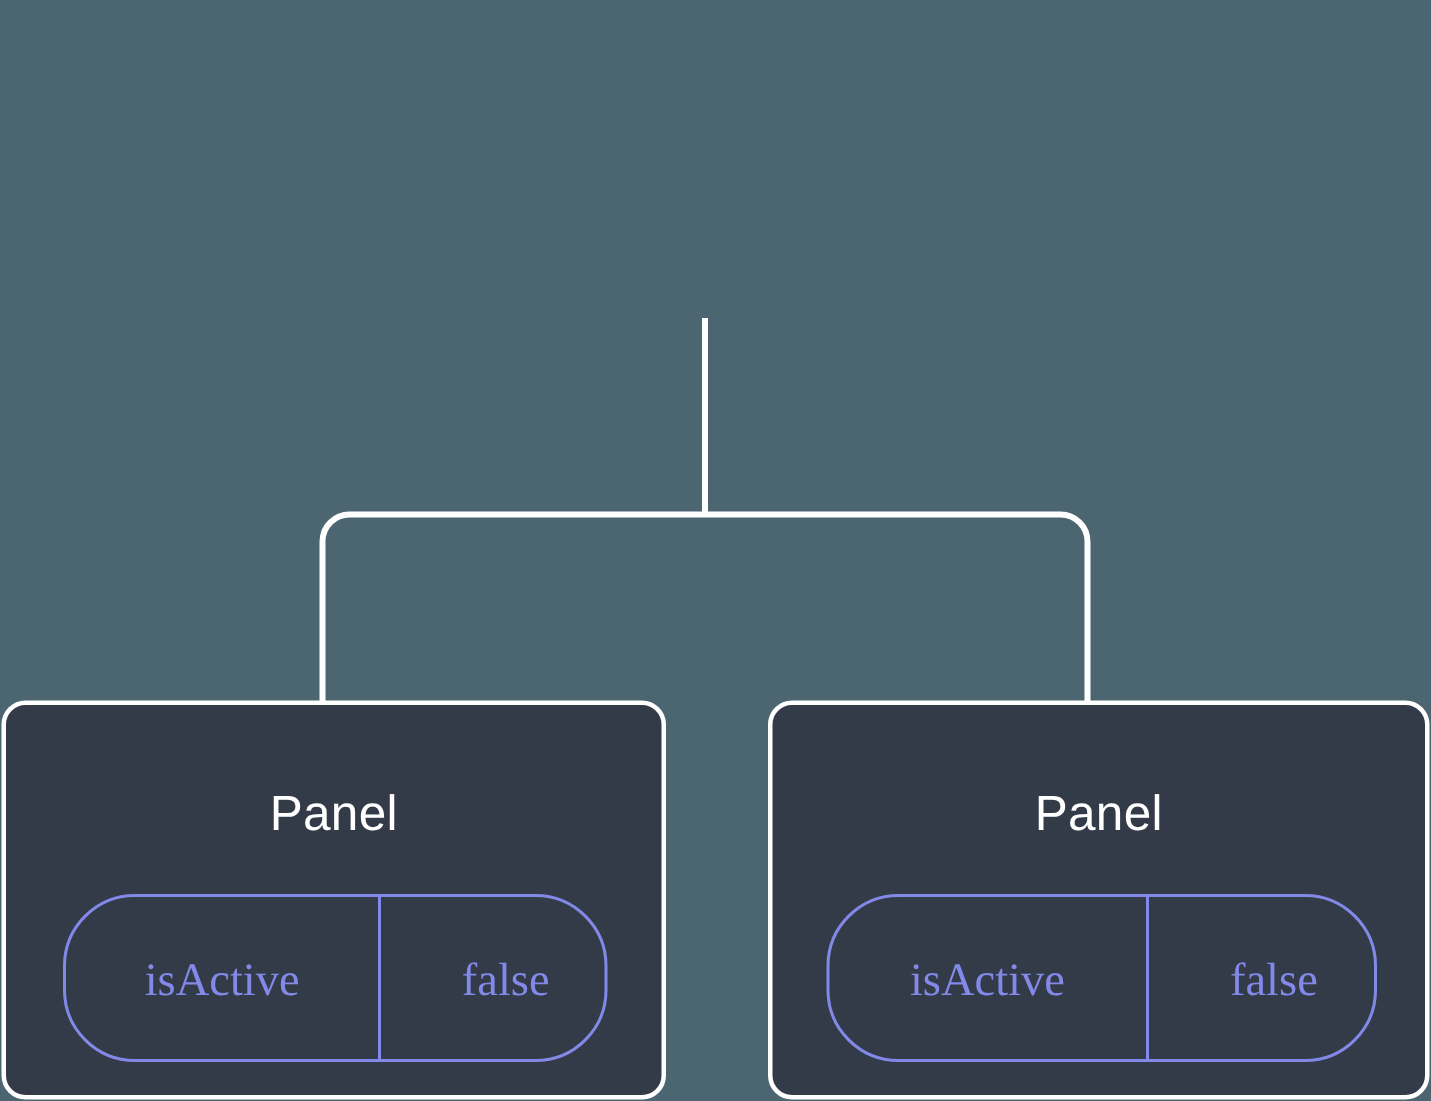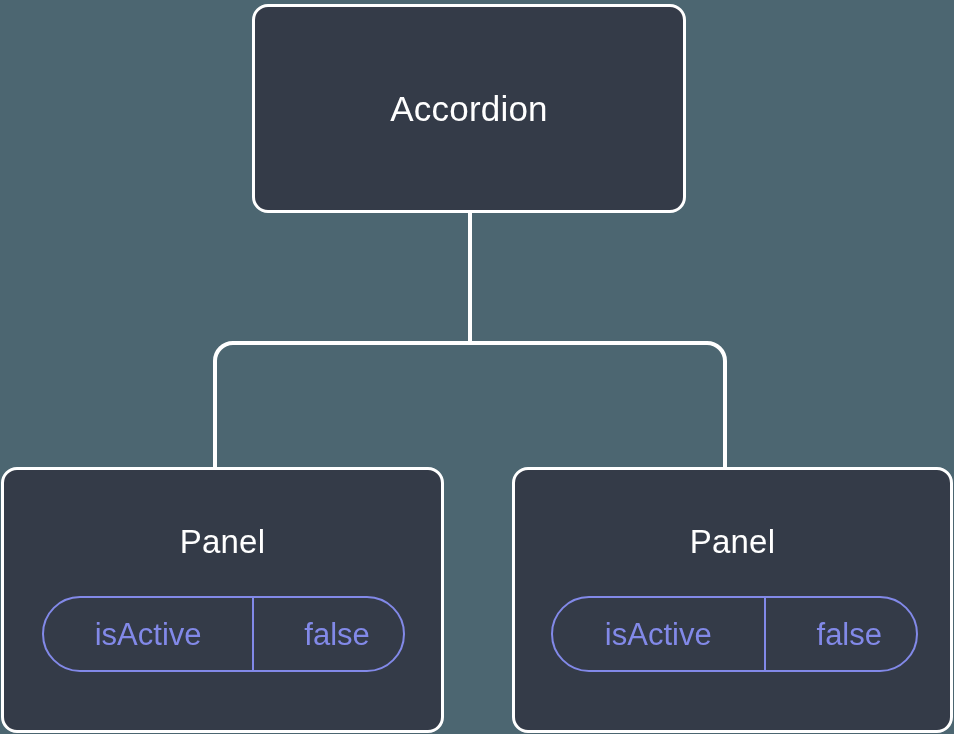--- a/index.html
+++ b/index.html
@@ -66,26 +66,27 @@
   }
   .node-panel-left .node-title,
   .node-panel-right .node-title {
     margin-top: 55px;
     font-size: 33px;
   }
   .prop-pill {
     position: absolute;
     box-sizing: border-box;
     top: 126px;
-    height: 76px;
+    height: 112px;
     border: 2px solid #8289e8;
     border-radius: 48px;
     display: flex;
     align-items: stretch;
     overflow: hidden;
+    font-family: Liberation Serif, serif;
   }
   .node-panel-left .prop-pill {
     left: 38px;
     right: 36px;
   }
   .node-panel-right .prop-pill {
     left: 36px;
     right: 32px;
   }
   .prop-key, .prop-val {
@@ -110,23 +111,20 @@
 <body>
 
 <div id="stage">
 
   <svg id="edges" viewBox="0 0 954 734" width="954" height="734" fill="none" xmlns="http://www.w3.org/2000/svg">
     <path d="M 470 212 L 470 343" stroke="#ffffff" stroke-width="4" stroke-linecap="butt"></path>
     <path d="M 470 343 L 233 343 A 18 18 0 0 0 215 361 L 215 470" stroke="#ffffff" stroke-width="4" stroke-linecap="butt"></path>
     <path d="M 470 343 L 707 343 A 18 18 0 0 1 725 361 L 725 470" stroke="#ffffff" stroke-width="4" stroke-linecap="butt"></path>
   </svg>
 
-  <div class="node node-root">
-    <div class="node-title">Accordion</div>
-  </div>
 
   <div class="node node-panel-left">
     <div class="node-title">Panel</div>
     <div class="prop-pill">
       <div class="prop-key">isActive</div>
       <div class="prop-val">false</div>
     </div>
   </div>
 
   <div class="node node-panel-right">

